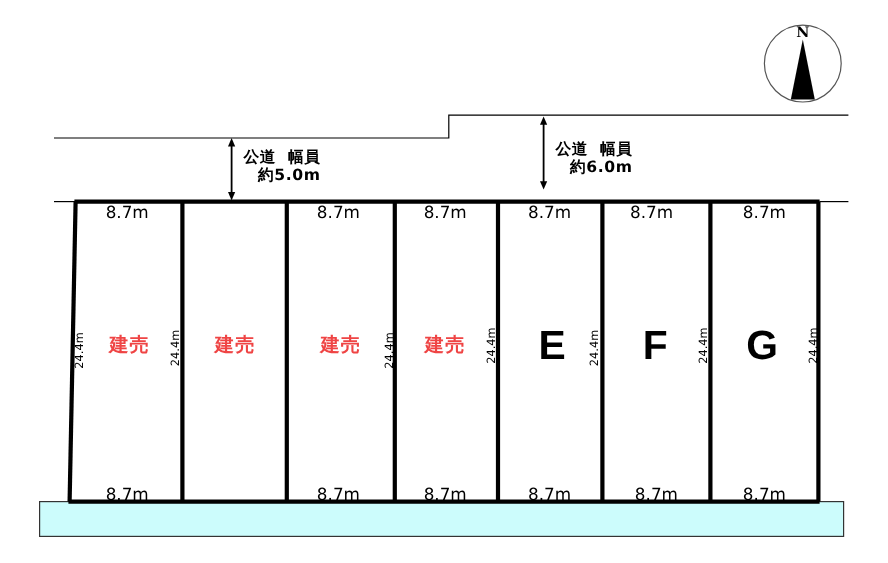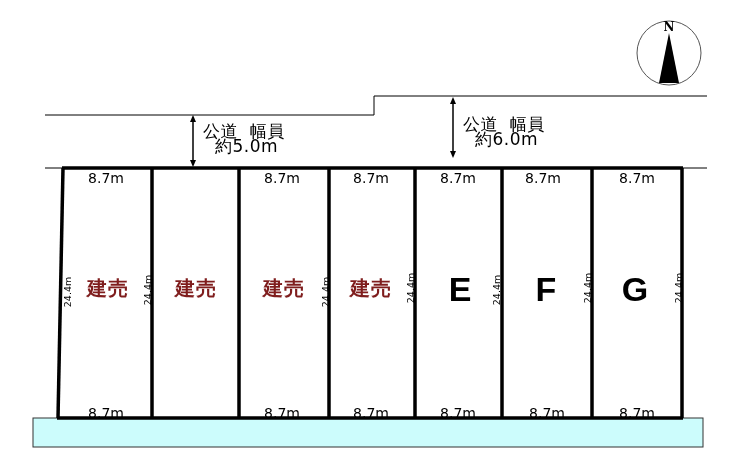--- a/index.html
+++ b/index.html
@@ -1,24 +1,24 @@
 <!DOCTYPE html>
 <html><head>
   <meta charset="utf-8">
   <style>
     html, body { margin: 0; padding: 0; background: #ffffff; }
     body { width: 740px; height: 469px; position: relative; overflow: hidden;
            font-family: "DejaVu Sans", "Liberation Sans", sans-serif; }
     svg.plan { position: absolute; left: 0; top: 0; }
     .lbl { position: absolute; color: #000; white-space: nowrap; }
-    .road-label { font-size: 17px; font-weight: normal; line-height: 15px; letter-spacing: 0.5px; }
+    .road-label { font-size: 13px; font-weight: bold; line-height: 15px; letter-spacing: 0.5px; }
     .road-label .l2 { display: block; padding-left: 12px; }
     .width-lbl { font-size: 14px; transform: translateX(-50%); }
     .depth-lbl { font-size: 9.5px; transform: translate(-50%, -50%) rotate(-90deg); }
-    .lot-name { font-size: 20px; font-weight: bold; color: #7f1d1d; transform: translate(-50%, -50%); letter-spacing: 1px; }
+    .lot-name { font-size: 16px; font-weight: bold; color: #ef4444; transform: translate(-50%, -50%); letter-spacing: 1px; }
     .lot-letter { font-size: 34px; font-weight: bold; color: #000; transform: translate(-50%, -50%); font-family: "Liberation Sans", sans-serif; }
     .compass-n { font-size: 12px; font-weight: bold; font-family: "DejaVu Serif", serif; transform: translateX(-50%); }
   </style>
 </head>
 <body>
 
 <svg class="plan" width="740" height="469" viewBox="0 0 740 469">
 
   <polyline points="45,115 374,115 374,96 707,96" fill="none" stroke="#000" stroke-width="1"></polyline>
   <line x1="45" y1="168" x2="63" y2="168" stroke="#000" stroke-width="1"></line>

